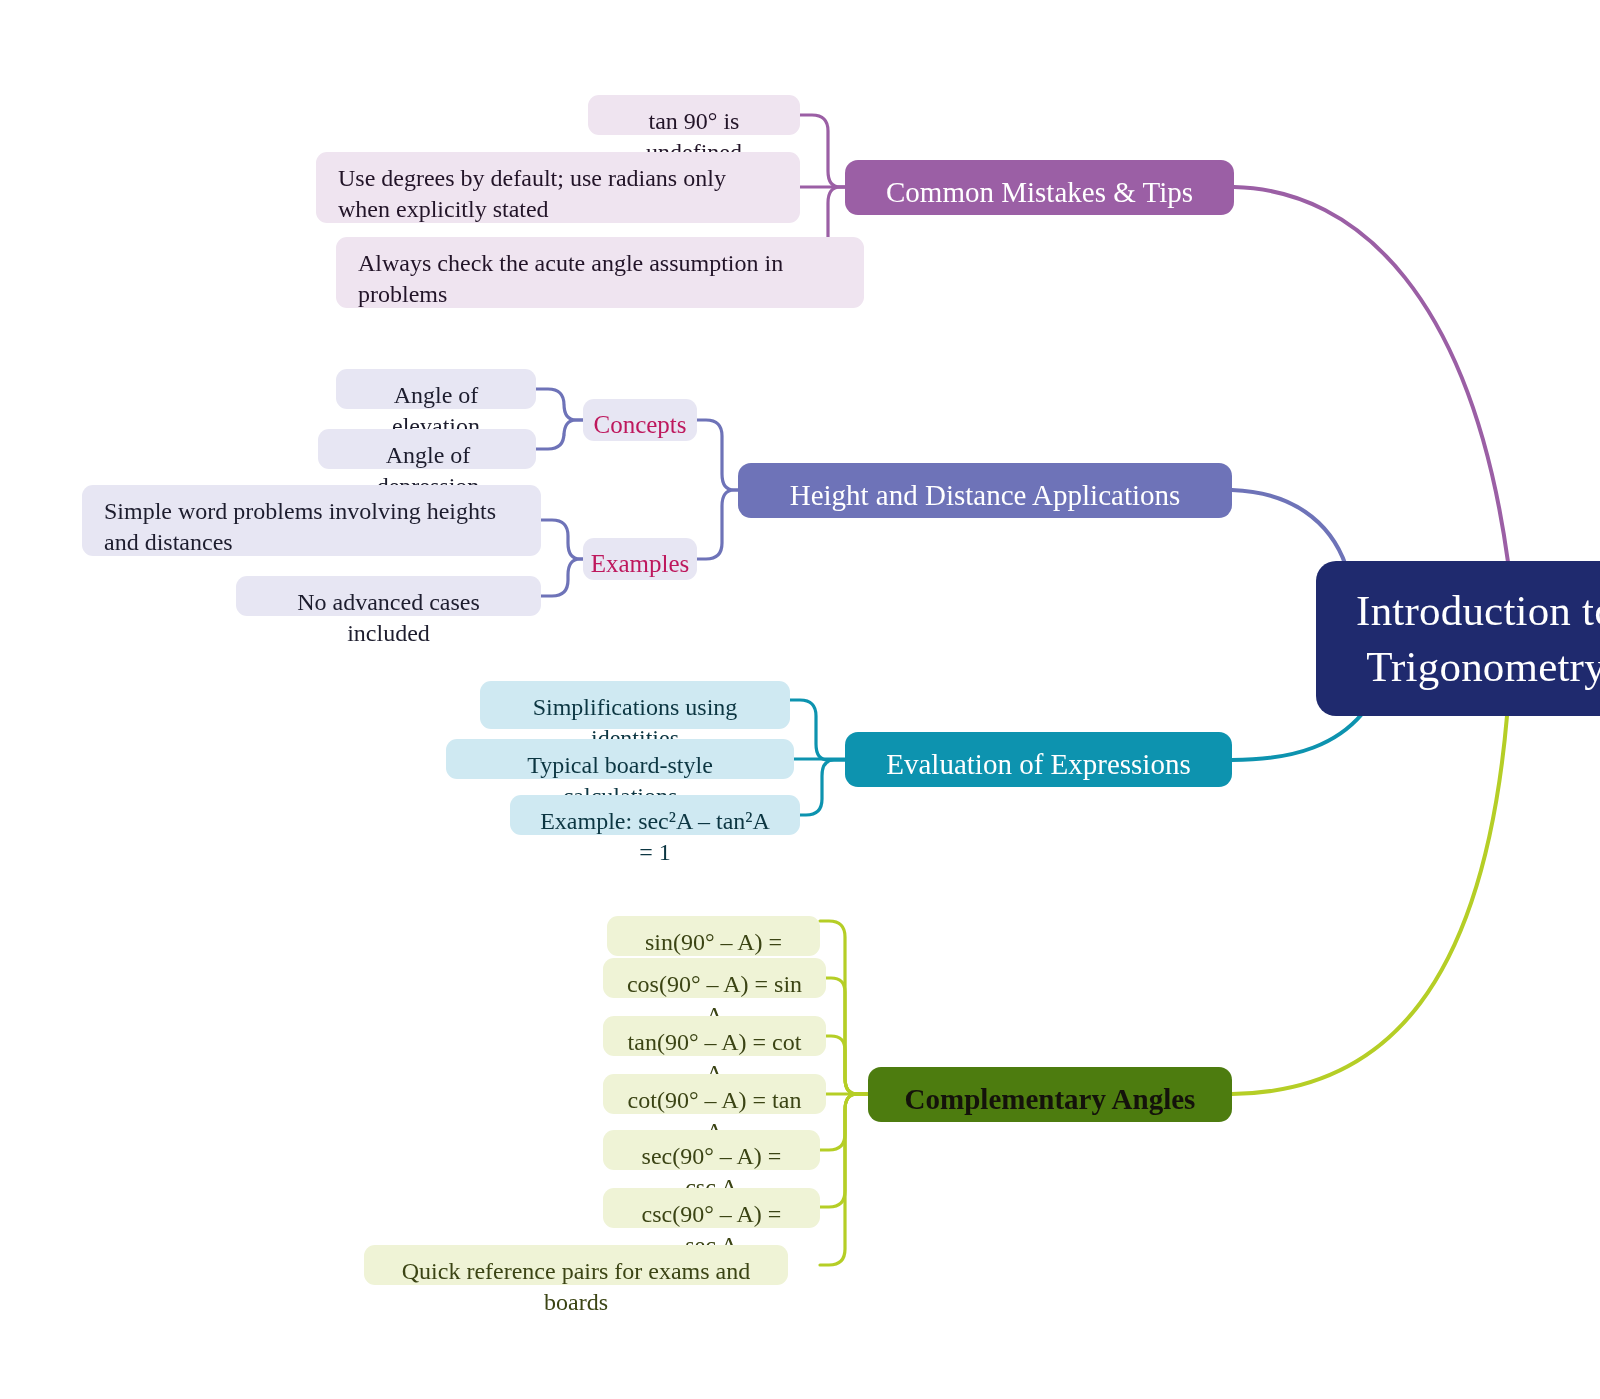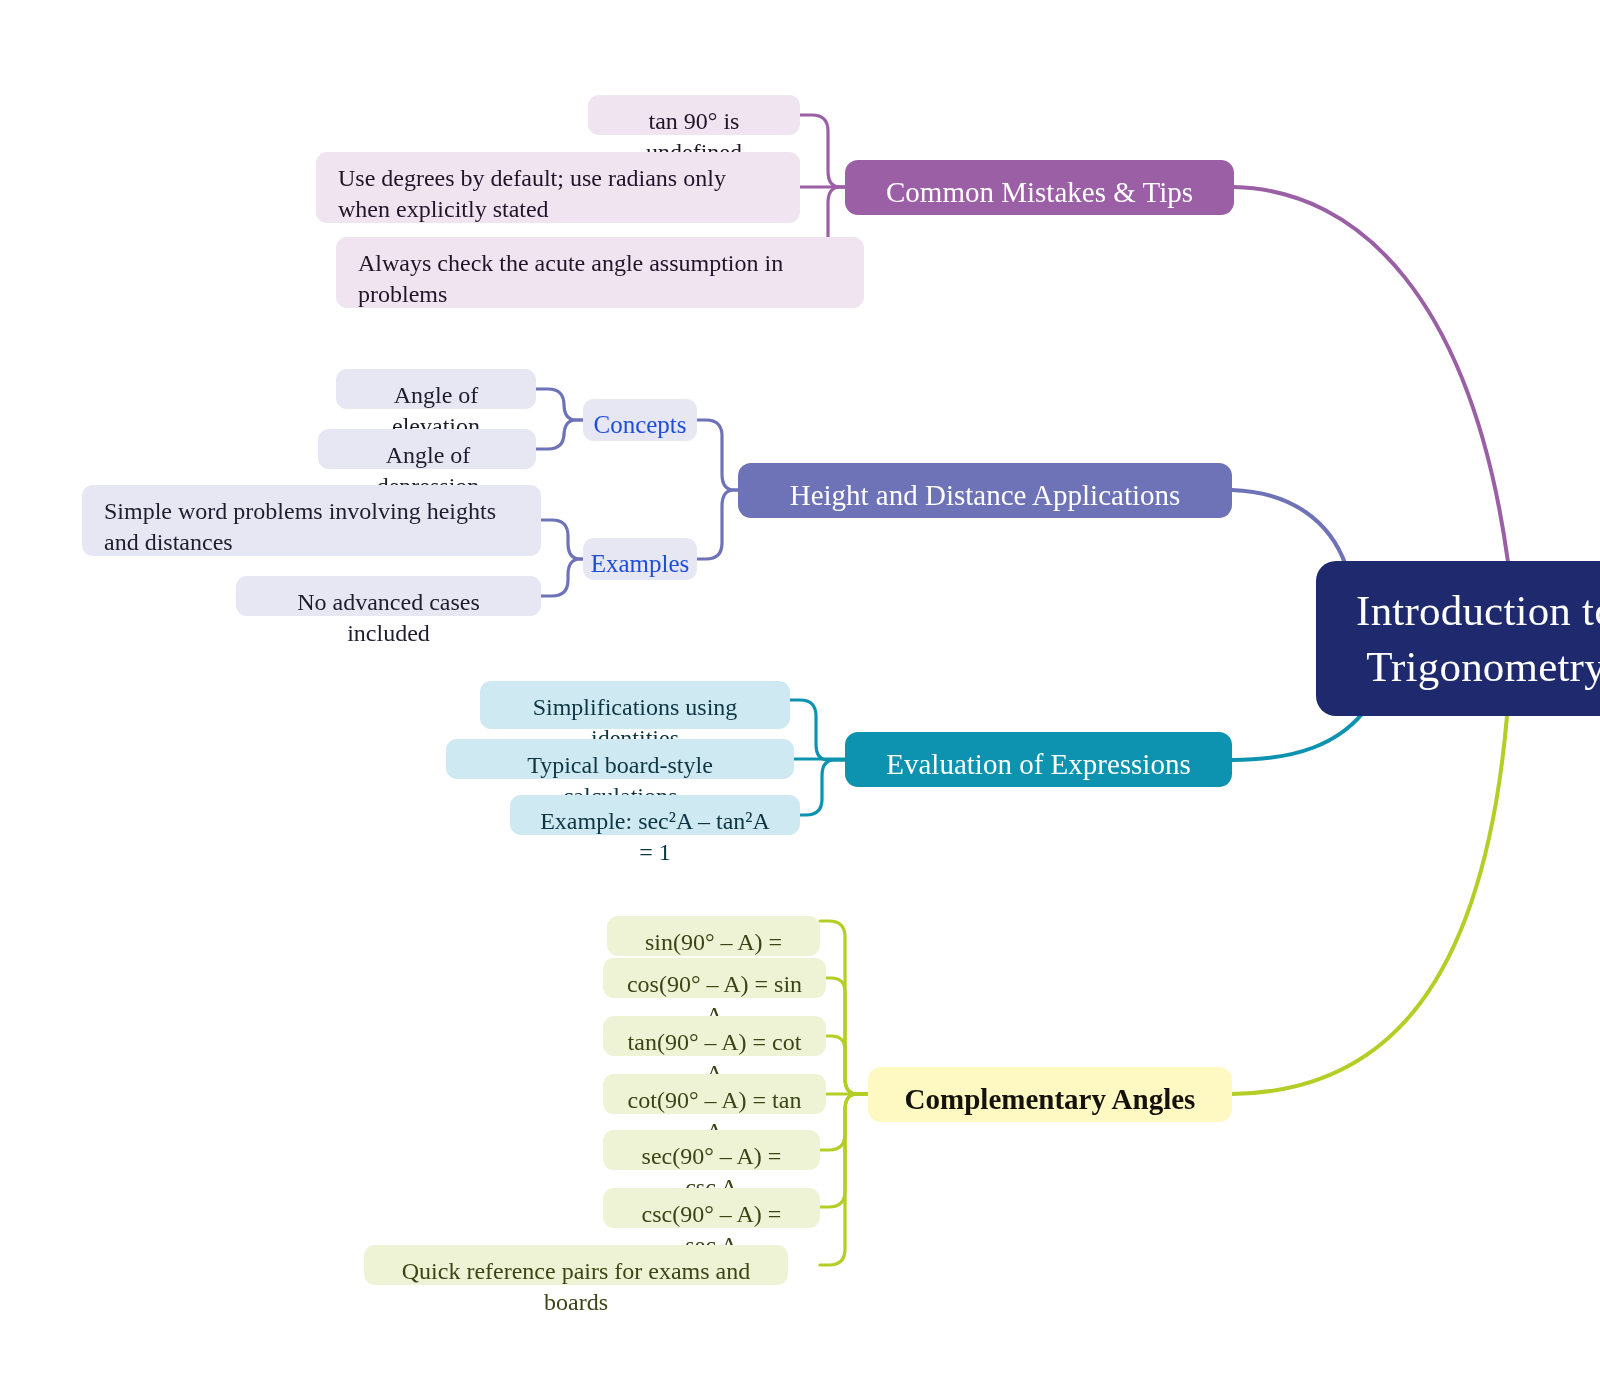--- a/index.html
+++ b/index.html
@@ -45,26 +45,26 @@
     color:#ffffff;
     font-size:29px;
     border-radius:13px;
     padding:14px 26px;
     justify-content:center;
     text-align:center;
   }
   .branch.purple{background:#9B5FA5;}
   .branch.indigo{background:#6E73B8;}
   .branch.teal  {background:#0D93AF;}
-  .branch.green {background:#fef9c3;color:#14120b;font-weight:700;}
+  .branch.green {background:#4d7c0f;color:#14120b;font-weight:700;}
 
   
   .mid{
     background:#E7E6F3;
-    color:#1d4ed8;
+    color:#be185d;
     font-size:25px;
     border-radius:11px;
     padding:10px 20px;
     justify-content:center;
   }
   
   .leaf{
     font-size:24px;
     border-radius:11px;
     padding:11px 22px;

